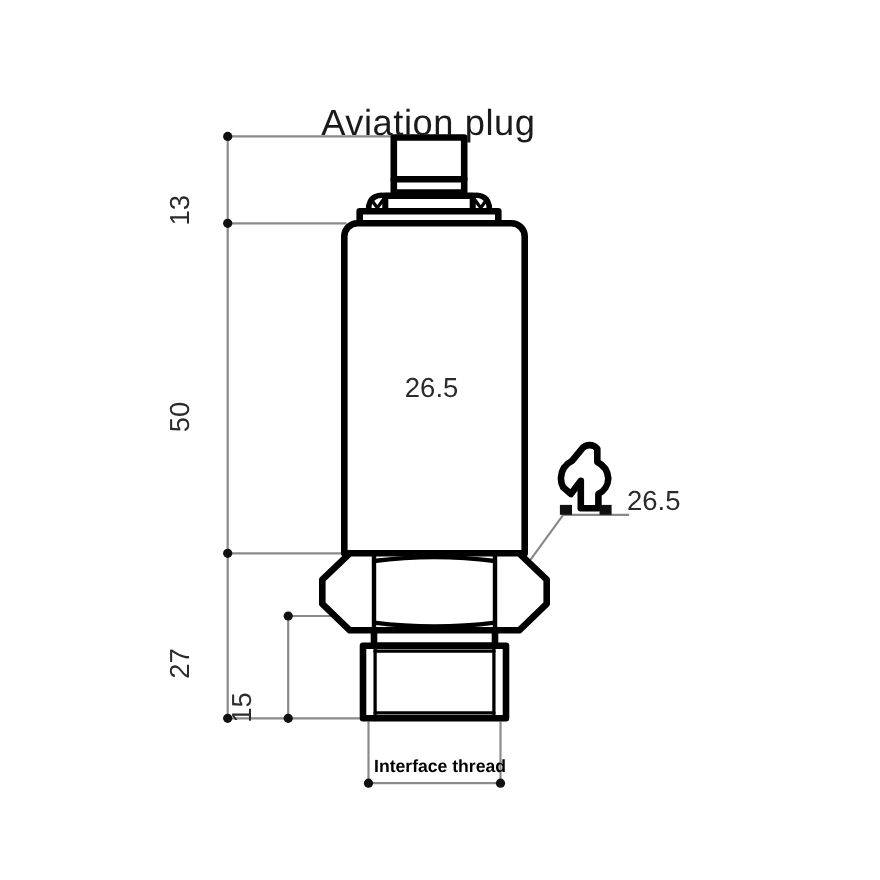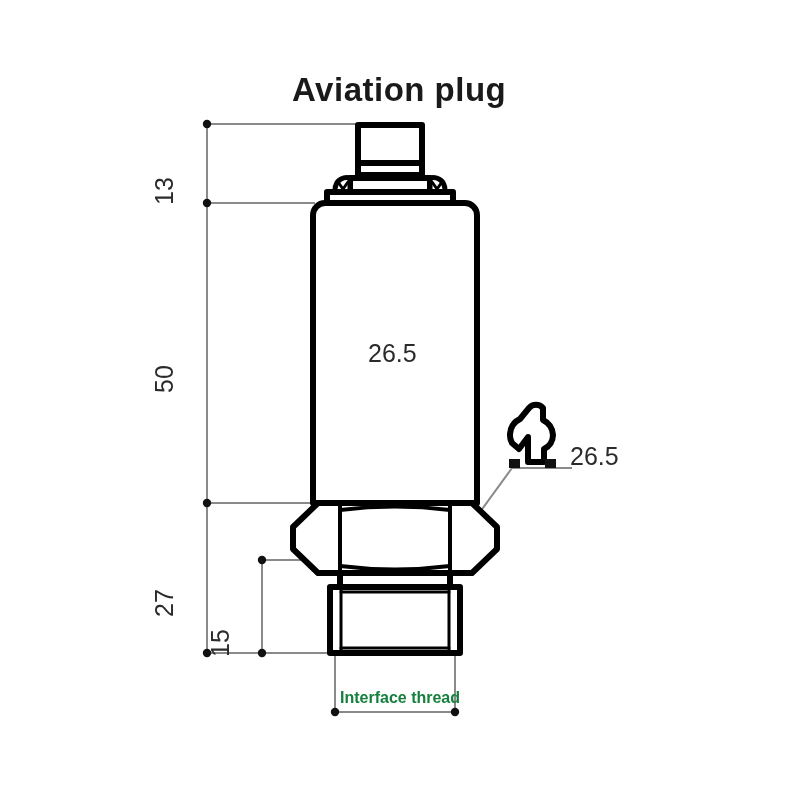--- a/index.html
+++ b/index.html
@@ -27,36 +27,37 @@
     height: 800px;
   }
   .txt {
     position: absolute;
     white-space: nowrap;
     color: #1a1a1a;
     line-height: 1;
   }
   #title-text {
     font-size: 33px;
-    font-weight: bold;
+    font-weight: normal;
     letter-spacing: 0.5px;
+    margin-top: 22px;
   }
   .dim-label {
     font-size: 25px;
     color: #2b2b2b;
     font-weight: normal;
   }
   .dim-label.vert {
     transform: rotate(-90deg);
     transform-origin: left bottom;
   }
   #interface-thread-text {
     font-size: 16px;
     font-weight: bold;
-    color: #15803d;
+    color: #000000;
   }
 </style>
 </head>
 <body>
 
 <div id="stage">
 
   <svg id="drawing-svg" viewBox="0 0 800 800">
 
     <g stroke="#8a8a8a" stroke-width="2" fill="none">

